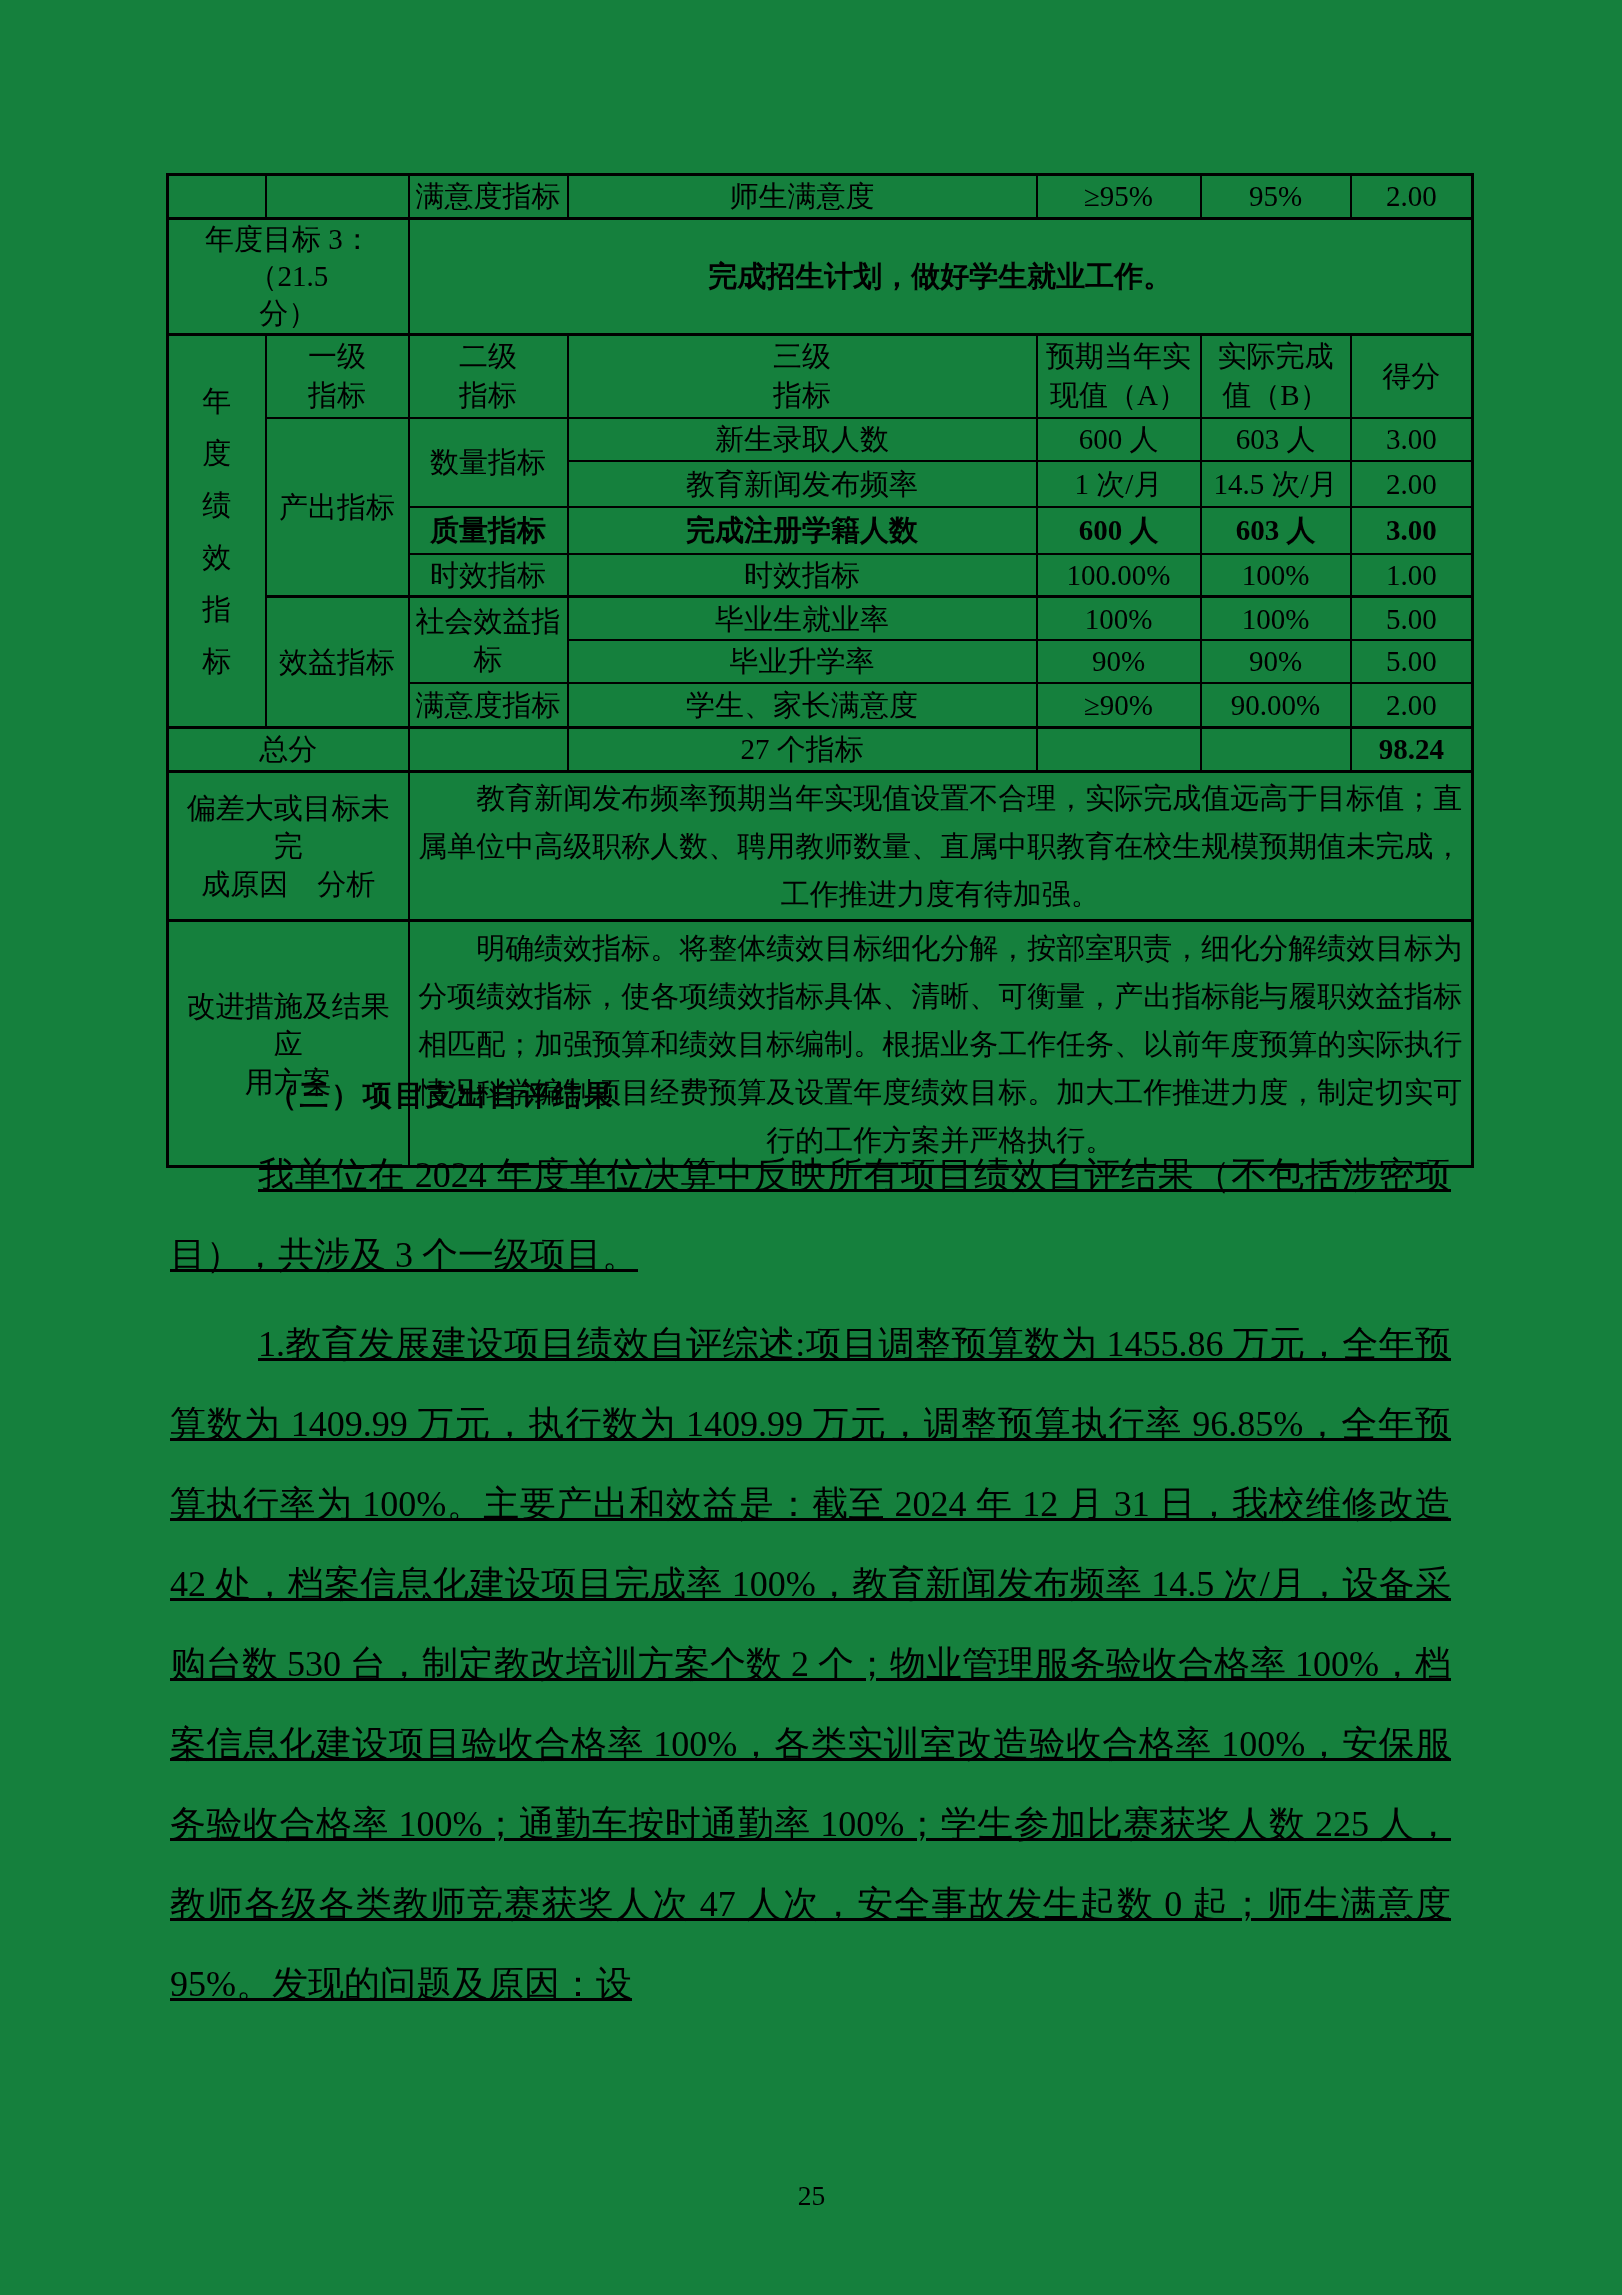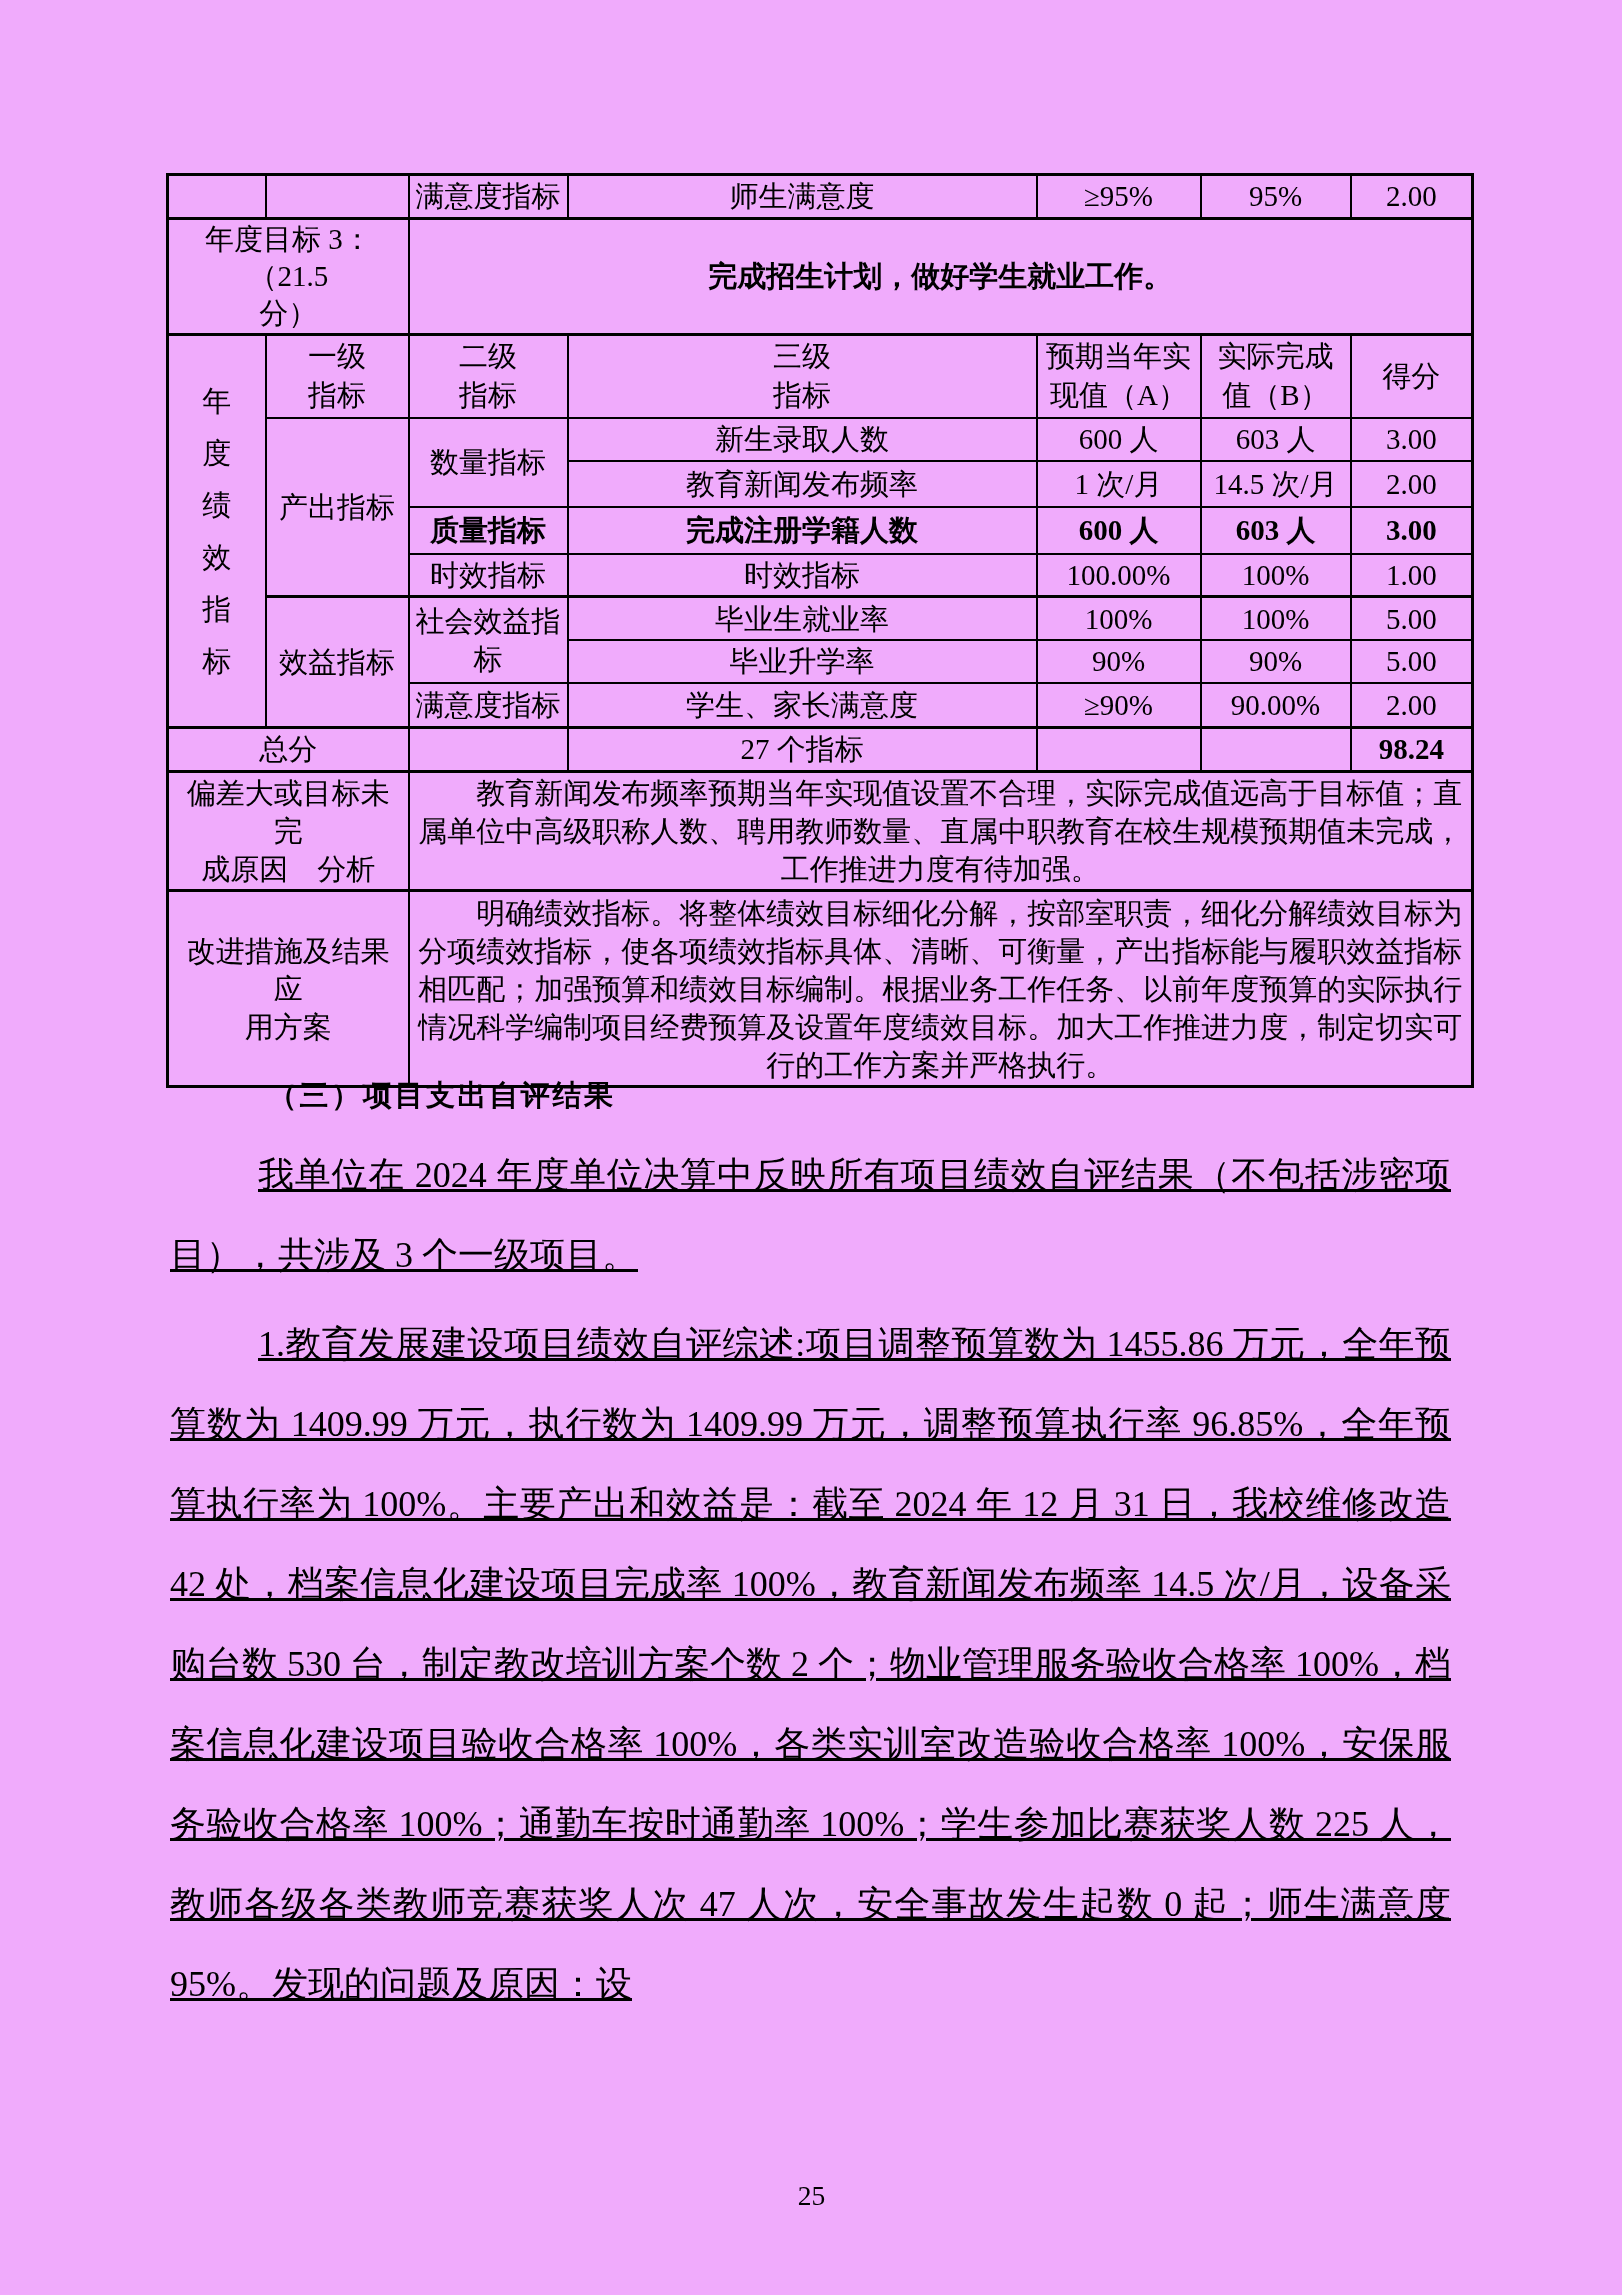--- a/index.html
+++ b/index.html
@@ -1,21 +1,21 @@
 <!DOCTYPE html>
 <html style="font-size:10.5px"><head>
 <meta charset="utf-8">
 <style>
   * { box-sizing: border-box; margin: 0; padding: 0; }
   html, body { background: #888; }
   .page {
     position: relative;
     width: 1623px;
     height: 2295px;
-    background: #f0abfc;
+    background: #15803d;
     color: #000000;
     font-family: "Liberation Serif", "DejaVu Serif", serif;
     margin: 0 auto;
     overflow: hidden;
   }
 
   
   table.doc-table {
     position: absolute;
     left: 166px;
@@ -44,21 +44,21 @@
     padding: 0;
     font-size: 29px;
   }
   td.goal-label { white-space: pre-line; line-height: 37px; padding: 0 2.6px; }
   td.goal-desc  { text-align: left; padding-left: 10.5px; font-weight: bold; }
   td.head-cell  { line-height: 39px; }
   td.analysis-label { white-space: pre-line; line-height: 38px; padding: 0 1.3px; }
   td.analysis-content {
     text-align: justify;
     padding: 6.5px 11.8px;
-    line-height: 38px;
+    line-height: 48px;
     text-indent: 58px;
     vertical-align: middle;
   }
   td.score-total { font-weight: bold; }
 
   
   tr.rh-carry   { height: 42px;  }
   tr.rh-goal    { height: 79px; }
   tr.rh-head    { height: 79px; }
   tr.rh-d1      { height: 43px;  }

